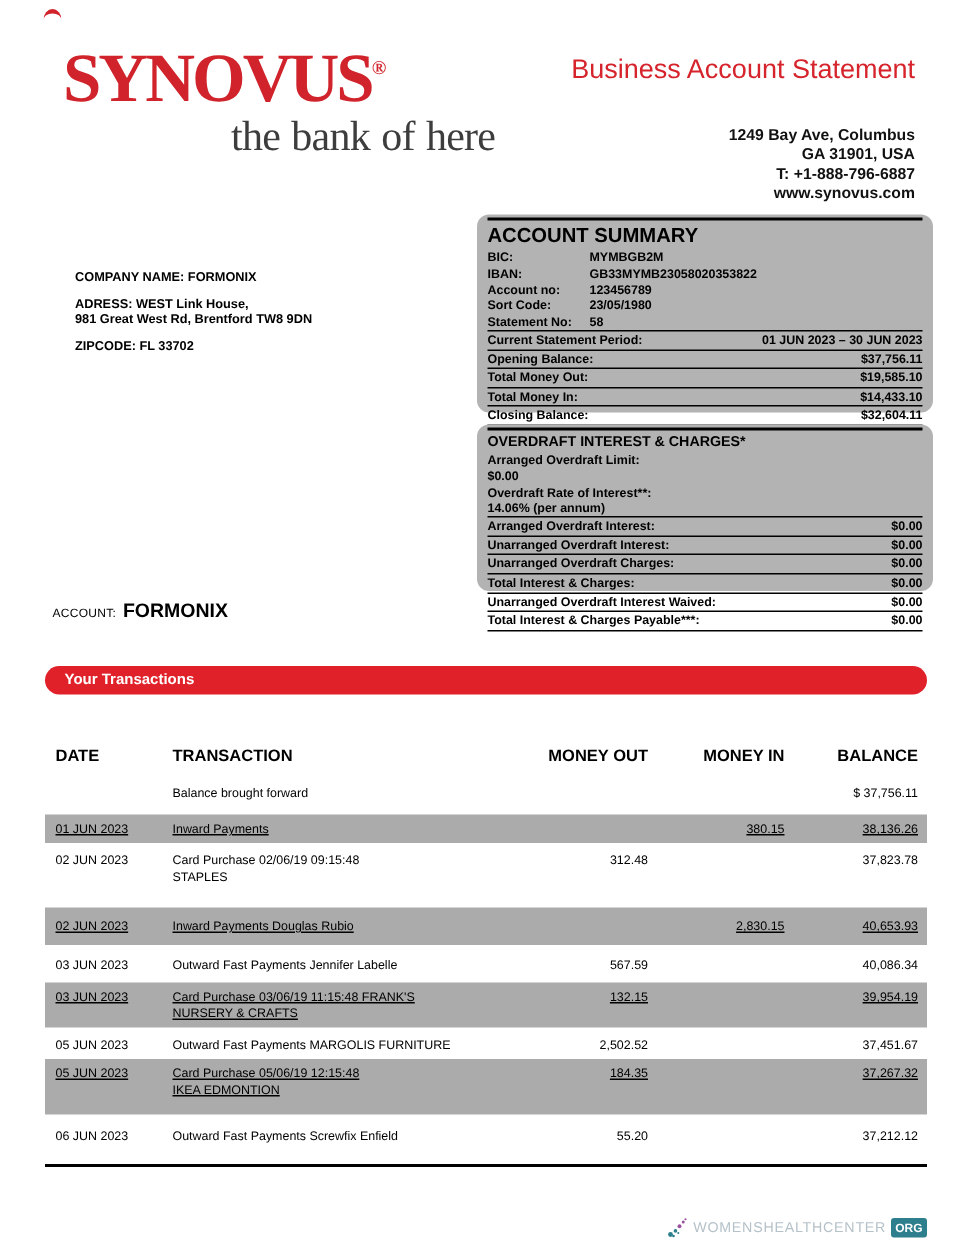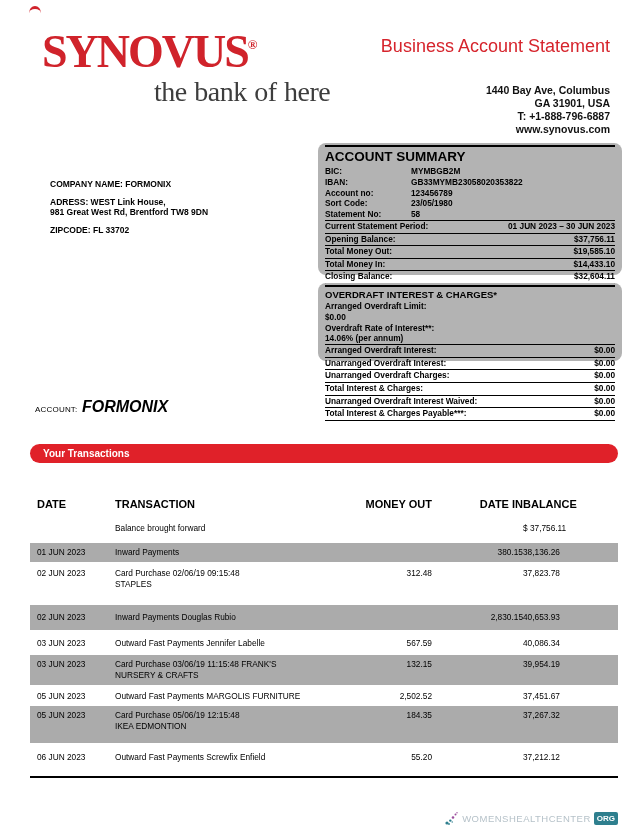--- a/index.html
+++ b/index.html
@@ -27,56 +27,56 @@
   .tagline{position:absolute;left:108px;top:76px;font-family:"Liberation Serif",serif;
            font-size:28px;color:#3d3d3d;letter-spacing:-0.5px;word-spacing:1px;margin-left:46px;}
   .stmt-title{position:absolute;right:34px;top:36px;font-size:18px;color:#d6242c;}
   .bank-address{position:absolute;right:34px;top:84px;text-align:right;
                 font-size:10.5px;font-weight:bold;line-height:13px;color:#111;}
 
   
   .gray-box{position:absolute;left:318px;width:304px;background:var(--box-gray);
             border-radius:8px;padding:0 7px;}
   .summary-box{top:143px;height:132px;}
-  .overdraft-box{top:283px;height:78px;}
+  .overdraft-box{top:283px;height:111px;}
   .topline{border-top:2.5px solid #000;margin:2px 0;}
   .box-title{font-size:13.5px;font-weight:bold;margin:0 0 2px;}
   .box-title-sm{font-size:9.5px;font-weight:bold;margin:0 0 1px;}
   .kv-info{display:flex;font-size:8.3px;font-weight:bold;line-height:10.8px;}
-  .kv-info .k{width:86px;}
+  .kv-info .k{width:68px;}
   .kv-between{display:flex;justify-content:space-between;
               font-size:8.3px;font-weight:bold;line-height:10.8px;flex-direction:column;}
   .kv-ruled{display:flex;justify-content:space-between;border-top:1.3px solid #000;
             padding:1px 0;font-size:8.3px;font-weight:bold;line-height:9.6px;}
   .kv-ruled.last{border-bottom:1.3px solid #000;}
 
   
   .company{position:absolute;left:50px;top:179px;font-size:8.5px;font-weight:bold;
            line-height:10px;}
   .company .gap{margin-top:8px;}
 
   
   .account-line{position:absolute;left:35px;top:398px;}
   .acct-label{font-size:8px;font-weight:normal;letter-spacing:0.2px;}
-  .acct-name{font-size:16px;font-weight:bold;font-style:italic;}
+  .acct-name{font-size:13px;font-weight:bold;}
 
   
   .tx{position:absolute;left:30px;top:444px;width:588px;}
   .banner{height:19px;background:var(--banner-red);border-radius:10px;color:#fff;
           font-weight:bold;font-size:10px;line-height:19px;padding-left:13px;
           margin-bottom:8px;}
   .tx-head{display:flex;font-weight:bold;font-size:11px;
            padding:3px 6px 3px 7px;margin-bottom:4px;margin-top:32px;}
   .c-date{width:78px;}
   .c-desc{flex:1;}
   .c-out{width:90px;text-align:right;}
   .c-in{width:91px;text-align:right;}
-  .c-bal{width:89px;text-align:left;}
+  .c-bal{width:89px;text-align:right;}
   .tx-row{display:flex;font-size:8.3px;line-height:11px;padding:4px 6px 4px 7px;}
-  .tx-row.shaded{background:var(--row-gray);margin-bottom:2px;}
+  .tx-row.shaded{background:var(--row-gray);margin-bottom:2px;text-decoration:underline;}
   .r0{padding:6px 6px 9px 7px;}
   .r2{padding-bottom:15px;}
   .r3{padding-top:7px;padding-bottom:7px;}
   .r4{padding-top:6px;padding-bottom:6px;}
   .r7{padding-bottom:11px;}
   .r8{padding-top:7px;padding-bottom:6px;}
   .tx-bottom{border-top:2px solid #000;margin-top:7px;}
 
   
   .footer{position:absolute;right:26px;top:811px;display:flex;align-items:center;gap:3px;}
@@ -90,21 +90,21 @@
 <div class="page">
 
   <div class="red-tick"></div>
 
   <div class="synovus"><span>SYNOVUS</span><span class="reg">®</span></div>
   <div class="tagline">the bank of here</div>
 
   <div class="stmt-title">Business Account Statement</div>
 
   <div class="bank-address">
-    <div>1440 Bay Ave, Columbus</div>
+    <div>1249 Bay Ave, Columbus</div>
     <div>GA 31901, USA</div>
     <div>T: +1-888-796-6887</div>
     <div>www.synovus.com</div>
   </div>
 
   <div class="gray-box summary-box">
     <div class="topline"></div>
     <div class="box-title">ACCOUNT SUMMARY</div>
     <div class="kv-info">
         <span class="k">BIC:</span>
@@ -197,21 +197,21 @@
     <span class="acct-name">FORMONIX</span>
   </div>
 
   <div class="tx">
     <div class="banner">Your Transactions</div>
 
     <div class="tx-head">
       <div class="c-date">DATE</div>
       <div class="c-desc">TRANSACTION</div>
       <div class="c-out">MONEY OUT</div>
-      <div class="c-in">DATE IN</div>
+      <div class="c-in">MONEY IN</div>
       <div class="c-bal">BALANCE</div>
     </div>
 
     <div class="tx-row r0">
       <div class="c-date"></div>
       <div class="c-desc">
           <div>Balance brought forward</div>
           <div></div>
         </div>
       <div class="c-out"></div>

